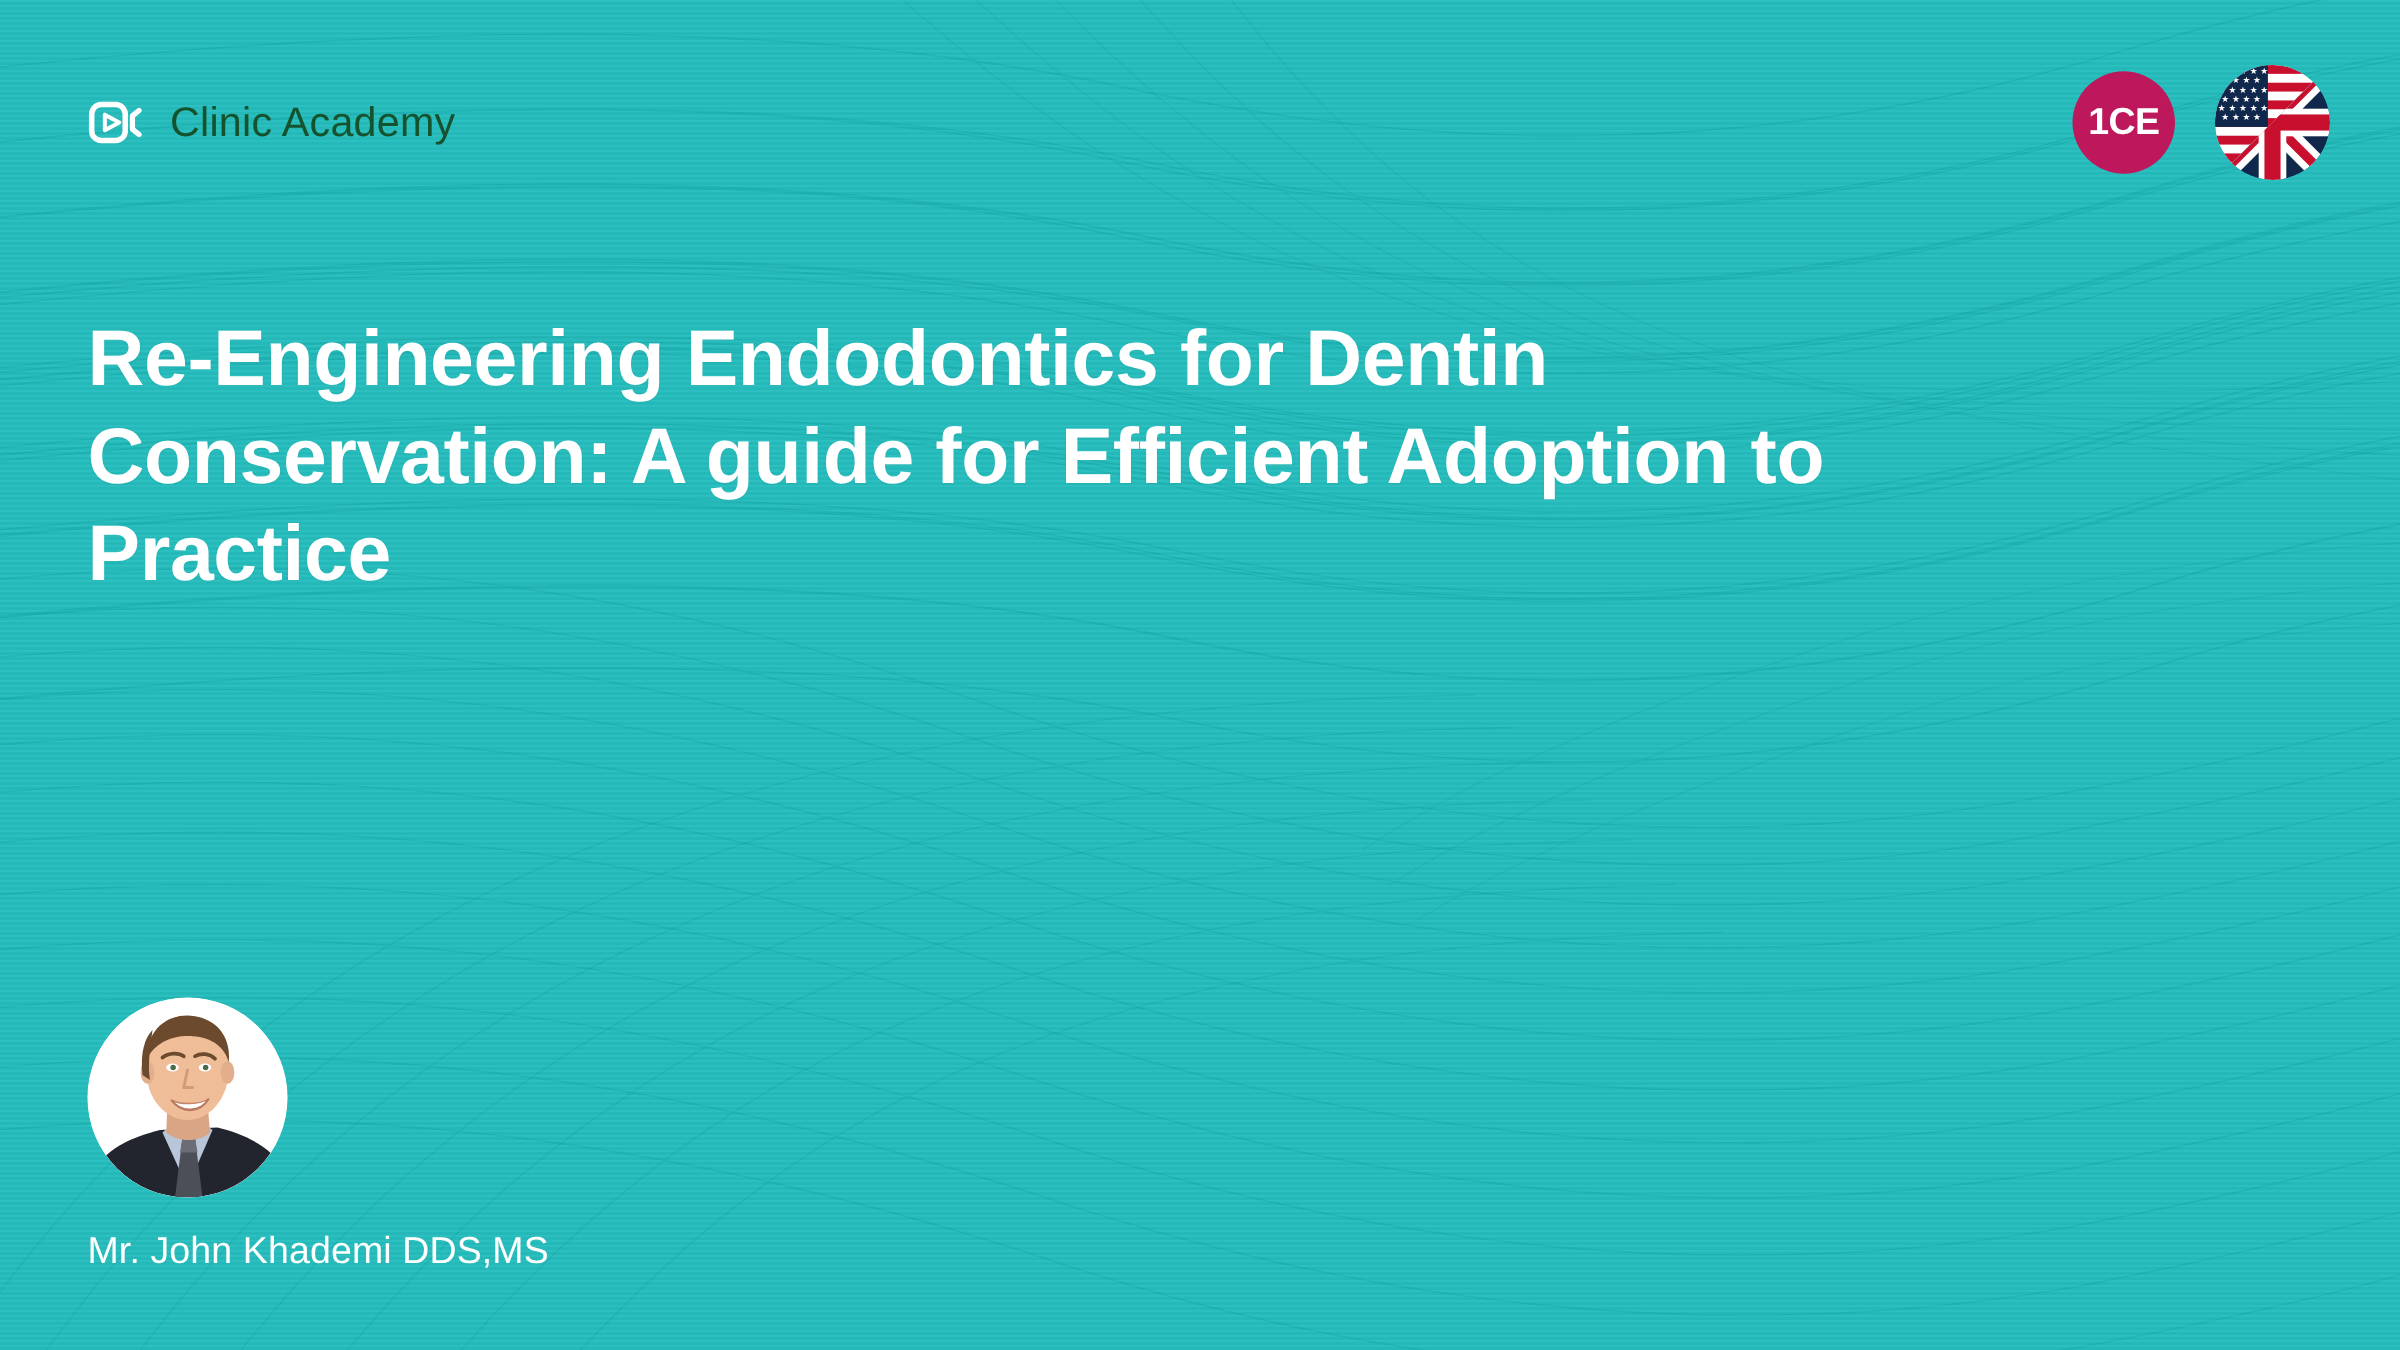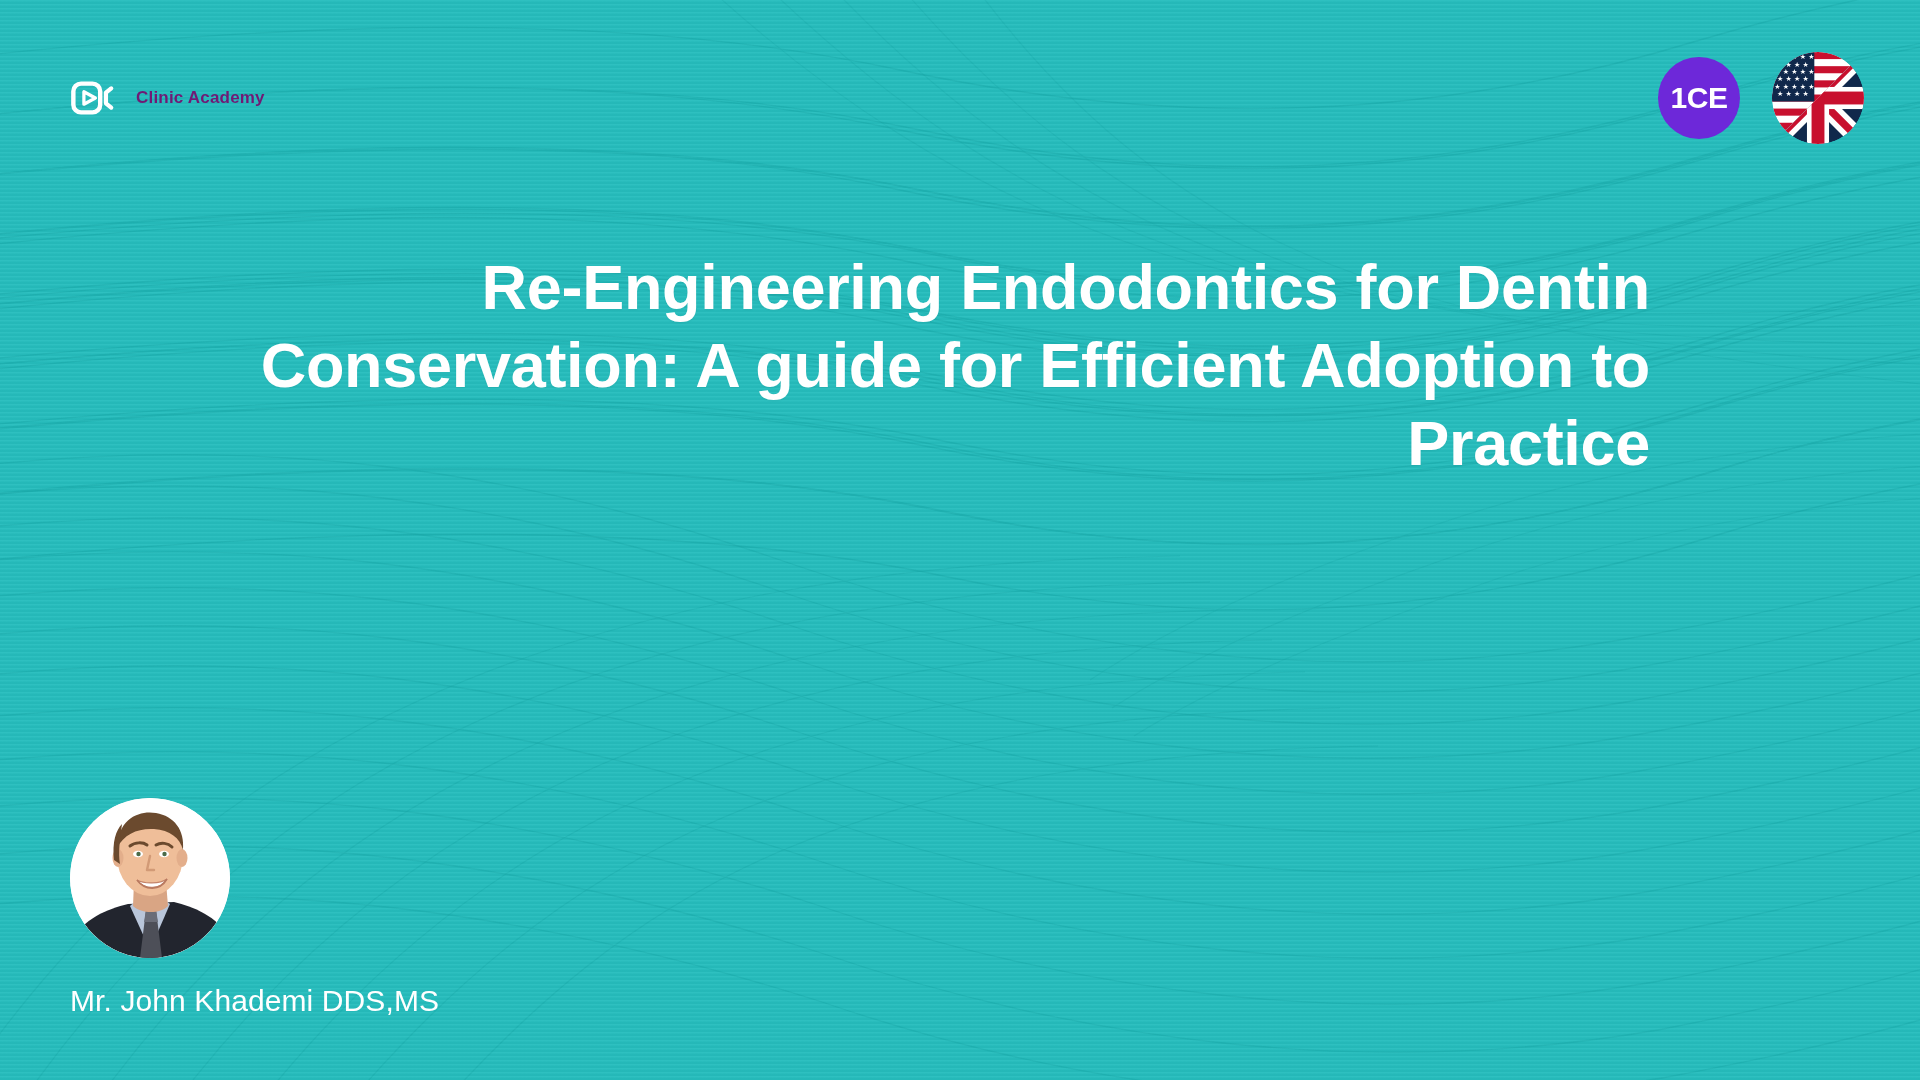--- a/index.html
+++ b/index.html
@@ -39,41 +39,41 @@
     height: 196px;
     display: flex;
     align-items: center;
     justify-content: space-between;
     padding: 0 56px 0 70px;
   }
 
   .brand { display: flex; align-items: center; gap: 20px; }
   .brand-mark { width: 46px; height: 46px; display: block; flex: none; }
   .brand-name {
-    color: #701a75;
-    font-size: 17px;
-    font-weight: 700;
+    color: #14532d;
+    font-size: 33px;
+    font-weight: 400;
     letter-spacing: .2px;
     white-space: nowrap;
   }
 
   .header-right { display: flex; align-items: center; gap: 32px; }
 
   .course-type {
     color: #ffffff;
     font-size: 31px;
     font-weight: 700;
     letter-spacing: -.2px;
     white-space: nowrap;
   }
 
   .ce-badge {
     width: 82px; height: 82px;
     border-radius: 50%;
-    background: #6d28d9;
+    background: #be185d;
     display: flex; align-items: center; justify-content: center;
     flex: none;
   }
   .ce-badge-text {
     color: #ffffff;
     font-size: 30px;
     font-weight: 700;
     letter-spacing: -.5px;
     line-height: 1;
   }
@@ -85,21 +85,20 @@
     flex: none;
     display: block;
   }
 
   
   .title-block {
     position: absolute;
     left: 70px;
     top: 248px;
     width: 1580px;
-    text-align: right;
   }
   .course-title {
     color: #ffffff;
     font-size: 63px;
     line-height: 78px;
     font-weight: 700;
     font-stretch: condensed;
     letter-spacing: -.3px;
     text-shadow: 0 1px 2px rgba(0,0,0,.05);
   }

